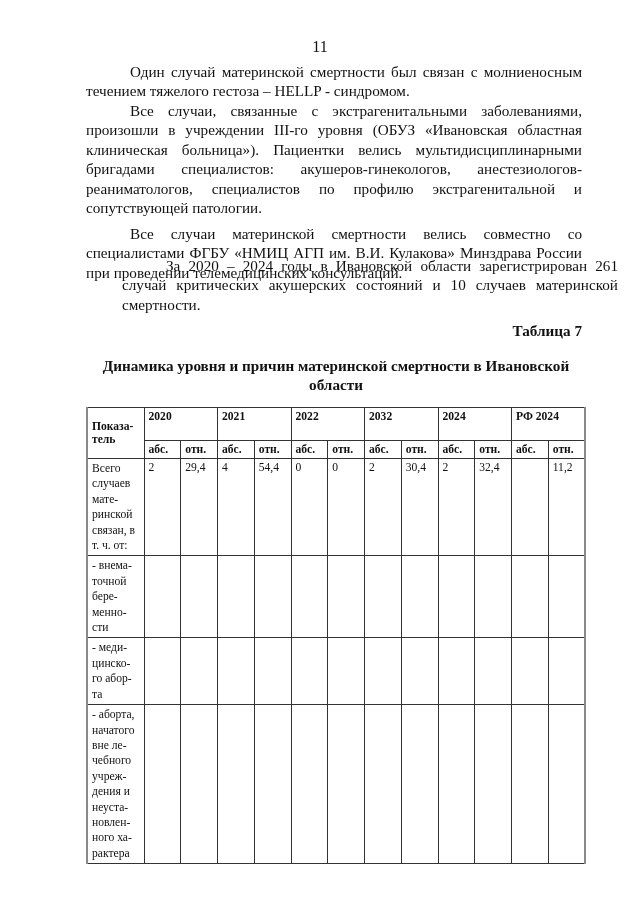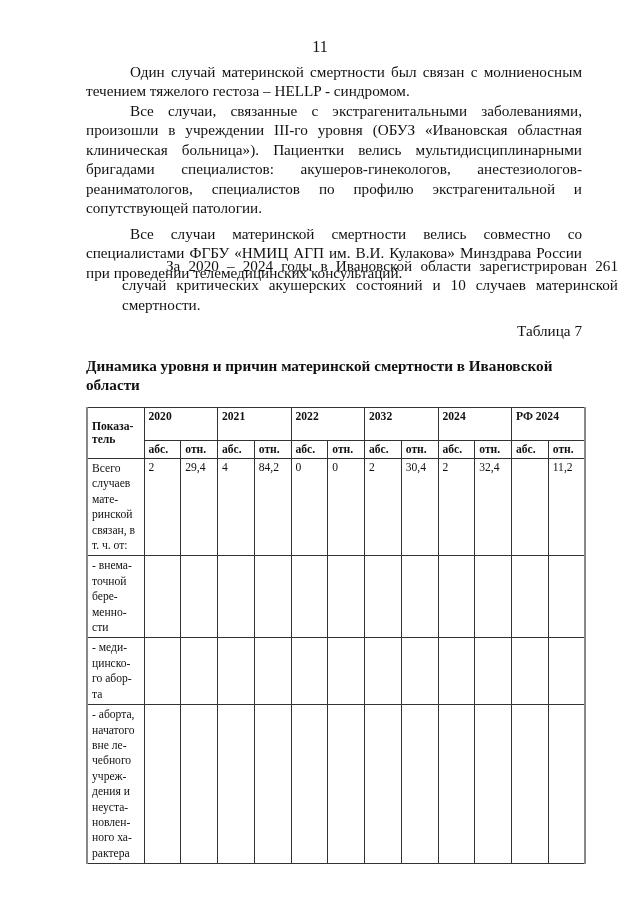--- a/index.html
+++ b/index.html
@@ -5,22 +5,22 @@
   html, body { margin:0; padding:0; background:#ffffff; }
   body { width:640px; height:905px; position:relative; overflow:hidden;
          font-family:"Liberation Serif", "DejaVu Serif", serif; color:#111; }
   .page-num { position:absolute; top:38px; left:0; width:640px; text-align:center; font-size:16px; }
   .para { position:absolute; left:86px; width:496px; font-size:15.2px; line-height:19.4px; text-align:justify; text-align-last:left; }
   .para .ind { display:inline-block; width:44px; }
   .p1 { top:62px; }
   .p2 { top:101px; }
   .p3 { top:212px;margin-top:12px; }
   .p4 { top:256px;margin-left:36px; }
-  .table-label { position:absolute; top:322px; right:58px; font-size:15.2px; }
-  .table-title { position:absolute; top:356px; left:86px; width:500px; font-weight:bold; font-size:15.2px; line-height:19px; }
+  .table-label { position:absolute; top:322px; right:58px; font-size:15.2px;font-weight:bold; }
+  .table-title { position:absolute; top:356px; left:86px; width:500px; text-align:center; font-weight:bold; font-size:15.2px; line-height:19px; }
   table.data { position:absolute; top:407px; left:86px; width:500px; border-collapse:collapse; table-layout:fixed; font-size:11.6px; }
   table.data td, table.data th { border:1px solid #333; padding:2px 4px; vertical-align:top; text-align:left; }
   table.data th { font-weight:bold; }
   th.year { height:28px; vertical-align:middle; }
   th.sub { height:13px; padding:1px 4px; }
   td.ind-cell { line-height:15.4px; text-align:justify; }
   td.val { vertical-align:middle; }
   .r1 td { height:90px; }
   .r2 td { height:58px; }
   .r3 td { height:50px; }
@@ -80,21 +80,21 @@
       <th class="sub">абс.</th>
       <th class="sub">отн.</th>
     </tr>
   </thead>
   <tbody id="table-body">
       <tr class="r1">
         <td class="ind-cell">Всего случаев мате-ринской связан, в т. ч. от:</td>
         <td class="val">2</td>
         <td class="val">29,4</td>
         <td class="val">4</td>
-        <td class="val">84,2</td>
+        <td class="val">54,4</td>
         <td class="val">0</td>
         <td class="val">0</td>
         <td class="val">2</td>
         <td class="val">30,4</td>
         <td class="val">2</td>
         <td class="val">32,4</td>
         <td class="val"></td>
         <td class="val">11,2</td>
       </tr>
       <tr class="r2">

